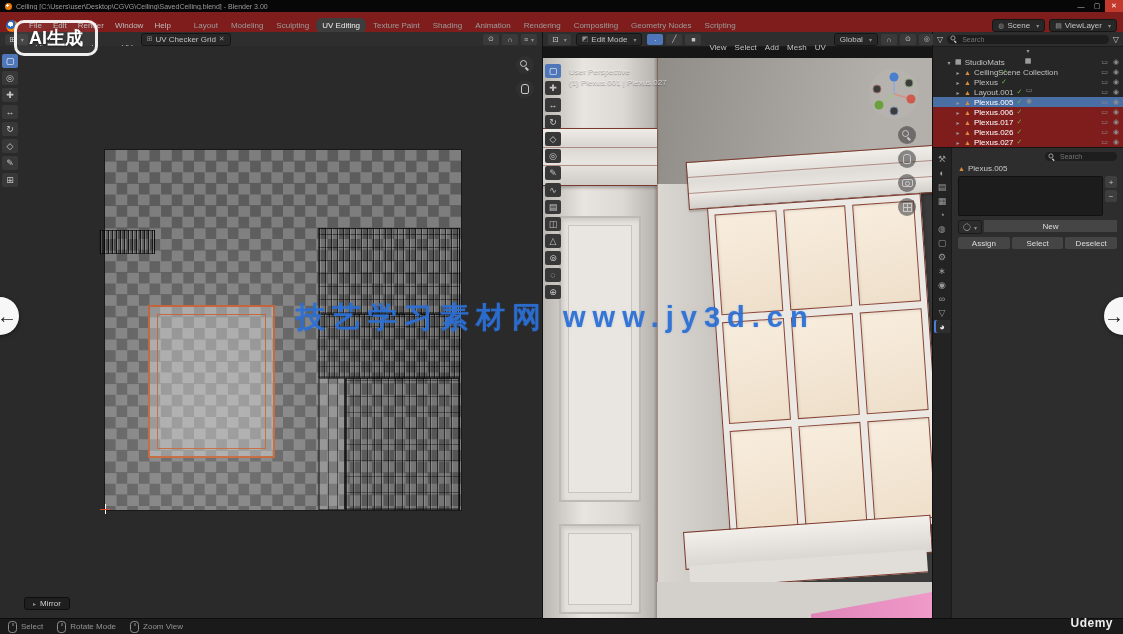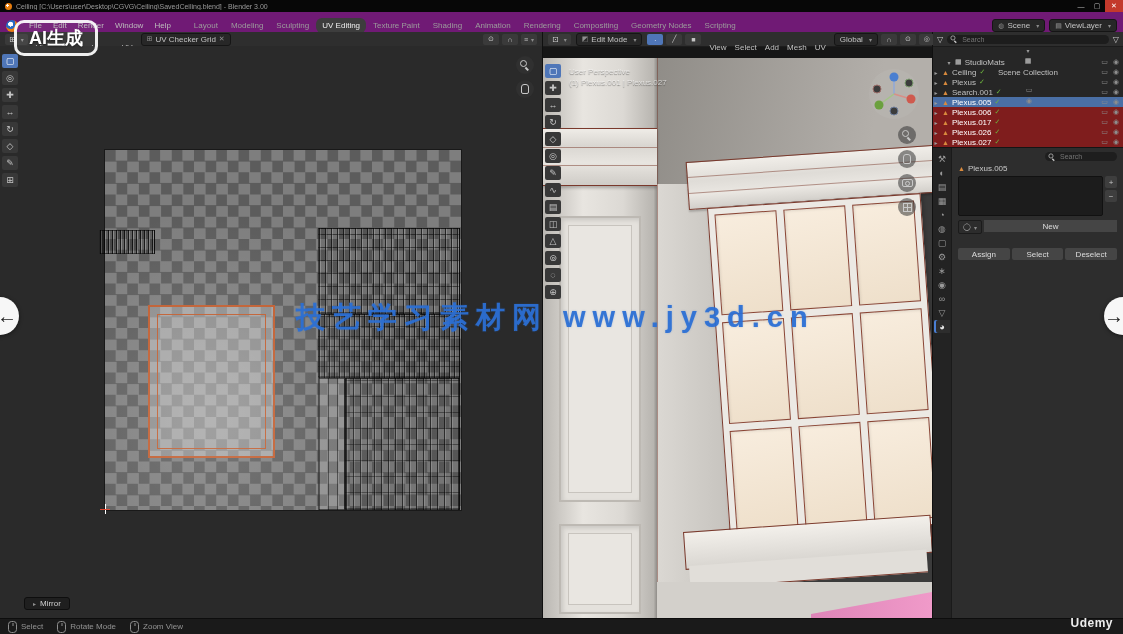--- a/index.html
+++ b/index.html
@@ -11,21 +11,21 @@
   
   #titlebar{position:absolute;left:0;top:0;width:100%;height:12px;background:#070707;
     display:flex;align-items:center;font-size:7px;color:#9b9b9b;}
   .tb-logo{width:7px;height:7px;border-radius:50%;margin:0 4px 0 5px;
     background:radial-gradient(circle at 35% 35%,#fff 0 18%,#e87d0d 20% 100%);}
   .tb-title{flex:1;white-space:nowrap;overflow:hidden;}
   .winbtn{width:16px;height:12px;display:flex;align-items:center;justify-content:center;font-size:7px;color:#bdbdbd;}
   .winbtn.close{background:#c3392c;color:#fff;width:18px;}
 
   
-  #topbar{position:absolute;left:0;top:12px;width:100%;height:28px;background:#701a75;
+  #topbar{position:absolute;left:0;top:12px;width:100%;height:28px;background:#7f1d1d;
     border-bottom:1px solid #0e0e0e;display:flex;align-items:center;padding:0 6px;box-sizing:border-box;gap:2px;}
   .bl-logo{width:12px;height:12px;border-radius:50%;margin-right:4px;
     background:radial-gradient(circle at 38% 34%,#fff 0 22%,#2a6bc0 24% 44%,#e87d0d 46% 100%);}
   .menus{display:flex;gap:1px;}
   .menu-item{font-size:8px;color:#bdbdbd;padding:2px 5px;border-radius:2px;}
   .workspaces{display:flex;gap:1px;margin-left:10px;}
   .ws-tab{font-size:8px;color:#9c9c9c;padding:3px 6px;border-radius:3px 3px 0 0;white-space:nowrap;}
   .ws-tab.active{background:#3d3d3d;color:#efefef;border-radius:6px;}
   .topbar-right{margin-left:auto;display:flex;gap:4px;align-items:center;}
   .pill{display:flex;align-items:center;gap:3px;background:#272727;border:1px solid #151515;
@@ -162,21 +162,21 @@
   .ol-row{display:flex;align-items:center;gap:3px;height:10px;padding-right:4px;color:#c0c0c0;}
   .ol-row.selected{background:#7f1d1d;color:#fff;}
   .ol-row.active{background:#4a6fa5;}
   .ol-row .chev{color:#9a9a9a;font-size:6px;width:6px;text-align:center;}
   .ol-row .oli{font-size:7px;}
   .ol-row.mesh .oli{color:#d98a3d;}
   .ol-row.collection .oli{color:#c9c9c9;}
   .ol-row .olc{color:#6db33e;font-size:7px;}
   .ol-row .sp{flex:1;}
   .ol-row .olv,.ol-row .olr{color:#8d8d8d;font-size:7px;margin-left:2px;}
-  .d0{padding-left:4px;flex-direction:column;}.d1{padding-left:13px;}.d2{}
+  .d0{padding-left:4px;flex-direction:column;}.d1{padding-left:13px;}.d2{padding-left:22px;}
 
   #props{position:absolute;left:0;top:116px;right:0;bottom:0;background:#2d2d2d;display:flex;}
   .ptabs{width:18px;background:#232323;display:flex;flex-direction:column;align-items:center;
     padding-top:4px;gap:1px;border-right:1px solid #1a1a1a;}
   .ptab{width:16px;height:13px;display:flex;align-items:center;justify-content:center;
     font-size:9px;color:#9a9a9a;border-radius:2px 0 0 2px;}
   .ptab.active{background:#2d2d2d;color:#e8e8e8;box-shadow:inset 2px 0 0 #4a7fd4;}
   .pcontent{flex:1;padding:4px 6px;font-size:8px;}
   .props-search-row{display:flex;justify-content:flex-end;margin-bottom:3px;}
   .props-search{width:72px;height:9px;background:#1e1e1e;border-radius:5px;display:flex;align-items:center;}
@@ -187,21 +187,21 @@
   .slot-wrap{display:flex;gap:2px;}
   .slot-list{flex:1;height:38px;background:#1c1c1c;border:1px solid #111;border-radius:2px;}
   .slot-btns{display:flex;flex-direction:column;gap:2px;}
   .slot-btn{width:12px;height:12px;background:#3e3e3e;border-radius:2px;display:flex;
     align-items:center;justify-content:center;font-size:8px;color:#c5c5c5;}
   .mat-row{display:flex;gap:2px;margin-top:4px;}
   .browse-pill{width:22px;height:12px;background:#2c2c2c;border:1px solid #1b1b1b;border-radius:2px;
     display:flex;align-items:center;justify-content:center;font-size:7px;color:#b5b5b5;}
   .new-btn{flex:1;height:12px;background:#454545;border-radius:0;display:flex;
     align-items:center;justify-content:center;font-size:8px;color:#ddd;}
-  .abc-row{display:flex;gap:2px;margin-top:14px;}
+  .abc-row{display:flex;gap:2px;margin-top:3px;}
   .abc-btn{flex:1;height:12px;background:#454545;border-radius:2px;display:flex;
     align-items:center;justify-content:center;font-size:8px;color:#ddd;}
 
   
   #statusbar{position:absolute;left:0;bottom:0;width:100%;height:16px;background:#1a1a1a;
     border-top:1px solid #0d0d0d;display:flex;align-items:center;gap:14px;padding:0 8px;
     box-sizing:border-box;font-size:8px;color:#949494;}
   .hint{display:flex;align-items:center;gap:4px;}
   .mouse{width:7px;height:10px;border:1px solid #8f8f8f;border-radius:3.5px;position:relative;display:inline-block;}
   .mouse::after{content:"";position:absolute;left:50%;top:1px;width:1px;height:3px;background:#8f8f8f;transform:translateX(-50%);}
@@ -506,21 +506,21 @@
             <span class="oln">Plexus</span>
             <span class="olc">✓</span>
             <span class="sp"></span>
             <span class="olv">▭</span>
             <span class="olr">◉</span>
           </div>
 
           <div class="ol-row mesh d2">
             <span class="chev">▸</span>
             <span class="oli">▲</span>
-            <span class="oln">Search.001</span>
+            <span class="oln">Layout.001</span>
             <span class="olc">✓</span>
             <span class="sp"></span>
             <span class="olv">▭</span>
             <span class="olr">◉</span>
           </div>
 
           <div class="ol-row active selected mesh d2">
             <span class="chev">▸</span>
             <span class="oli">▲</span>
             <span class="oln">Plexus.005</span>

